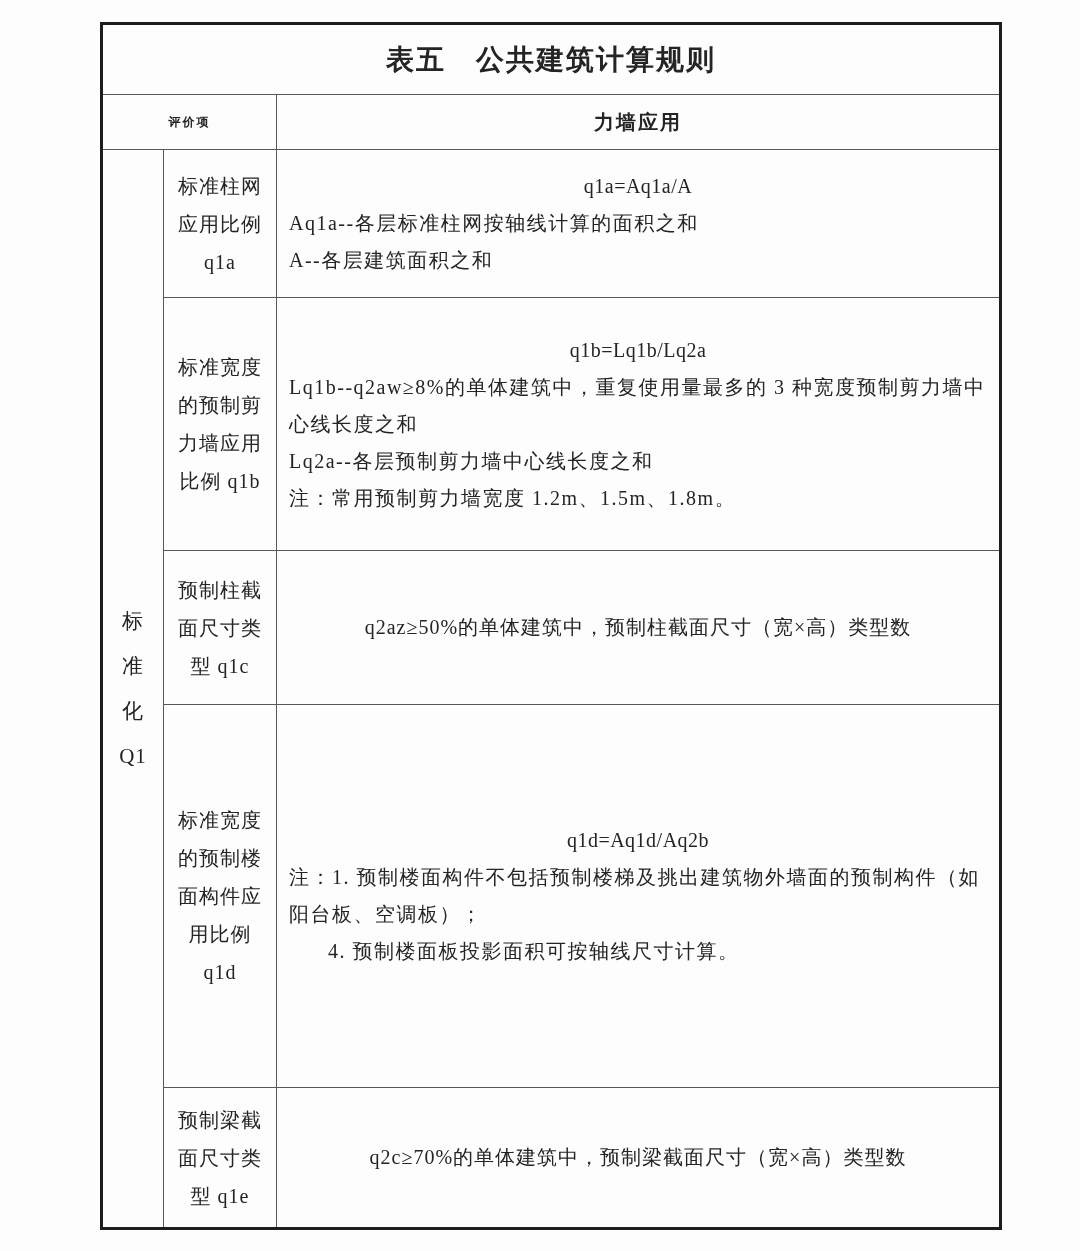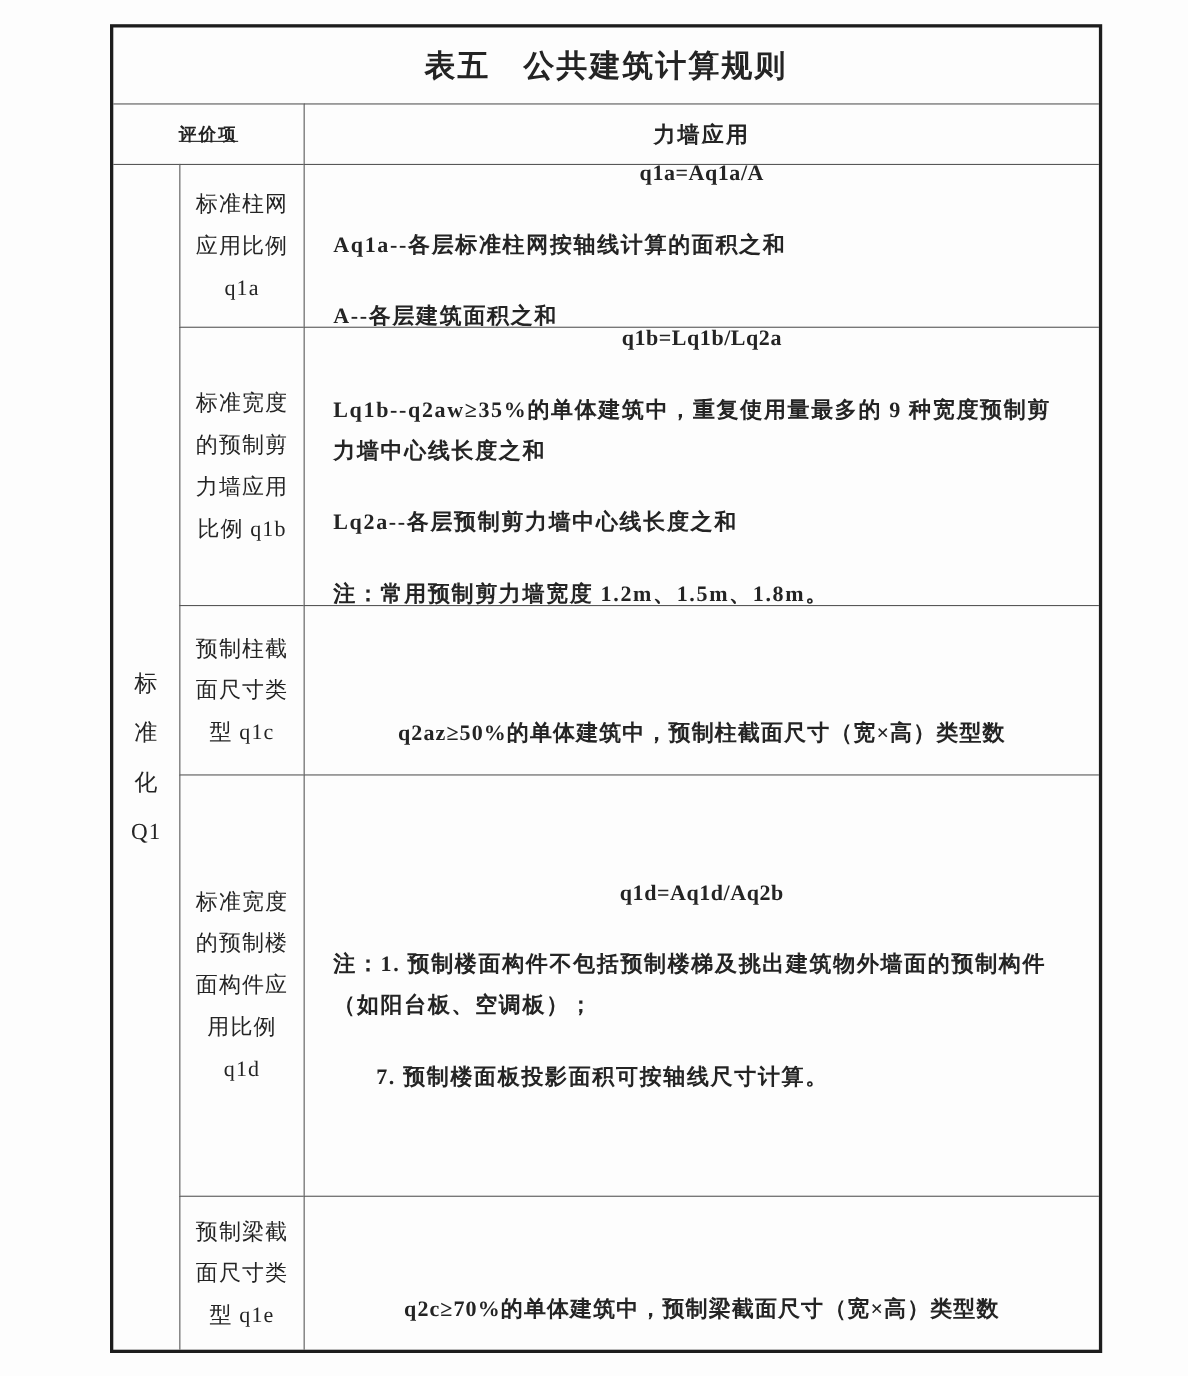--- a/index.html
+++ b/index.html
@@ -50,24 +50,23 @@
     font-size: 28px;
     font-weight: bold;
     letter-spacing: 2px;
   }
   .header-item {
     grid-column: 1 / 3;
     grid-row: 2;
     display: flex;
     align-items: center;
     justify-content: center;
-    font-size: 16px;
+    font-size: 12px;
     font-weight: bold;
     letter-spacing: 2px;
-    text-decoration: underline;
   }
   .header-rule {
     grid-column: 3;
     grid-row: 2;
     display: flex;
     align-items: center;
     justify-content: center;
     font-size: 20px;
     font-weight: bold;
     letter-spacing: 2px;
@@ -99,27 +98,26 @@
   .rule-cell {
     grid-column: 3;
     display: flex;
     flex-direction: column;
     justify-content: center;
     padding: 4px 12px;
     font-size: 20px;
     line-height: 37px;
     letter-spacing: 1.5px;
   }
-  .rule-cell p { margin: 14px; font-weight: bold; }
+  .rule-cell p { margin: 0; }
   .rule-cell p.center { text-align: center; letter-spacing: 0.5px; }
   .rule-cell p.indent { padding-left: 39px; }
   .rule-cell.single {
     text-align: center;
     letter-spacing: 1px;
-    justify-content: flex-end;
   }
   .r3 { grid-row: 3; }
   .r4 { grid-row: 4; }
   .r5 { grid-row: 5; }
   .r6 { grid-row: 6; }
   .r7 { grid-row: 7; }
 </style>
 </head>
 <body>
 
@@ -145,41 +143,41 @@
       <p>Aq1a--各层标准柱网按轴线计算的面积之和</p>
       <p>A--各层建筑面积之和</p>
     </div>
 
     <div class="cell item-cell r4">标准宽度
 的预制剪
 力墙应用
 比例 q1b</div>
     <div class="cell rule-cell r4">
       <p class="center">q1b=Lq1b/Lq2a</p>
-      <p>Lq1b--q2aw≥35%的单体建筑中，重复使用量最多的 9 种宽度预制剪力墙中心线长度之和</p>
+      <p>Lq1b--q2aw≥8%的单体建筑中，重复使用量最多的 3 种宽度预制剪力墙中心线长度之和</p>
       <p>Lq2a--各层预制剪力墙中心线长度之和</p>
       <p>注：常用预制剪力墙宽度 1.2m、1.5m、1.8m。</p>
     </div>
 
     <div class="cell item-cell r5">预制柱截
 面尺寸类
 型 q1c</div>
     <div class="cell rule-cell single r5">
       <p>q2az≥50%的单体建筑中，预制柱截面尺寸（宽×高）类型数</p>
     </div>
 
     <div class="cell item-cell r6">标准宽度
 的预制楼
 面构件应
 用比例
 q1d</div>
     <div class="cell rule-cell r6">
       <p class="center">q1d=Aq1d/Aq2b</p>
       <p>注：1. 预制楼面构件不包括预制楼梯及挑出建筑物外墙面的预制构件（如阳台板、空调板）；</p>
-      <p class="indent">7. 预制楼面板投影面积可按轴线尺寸计算。</p>
+      <p class="indent">4. 预制楼面板投影面积可按轴线尺寸计算。</p>
     </div>
 
     <div class="cell item-cell r7">预制梁截
 面尺寸类
 型 q1e</div>
     <div class="cell rule-cell single r7">
       <p>q2c≥70%的单体建筑中，预制梁截面尺寸（宽×高）类型数</p>
     </div>
 
   </div>

